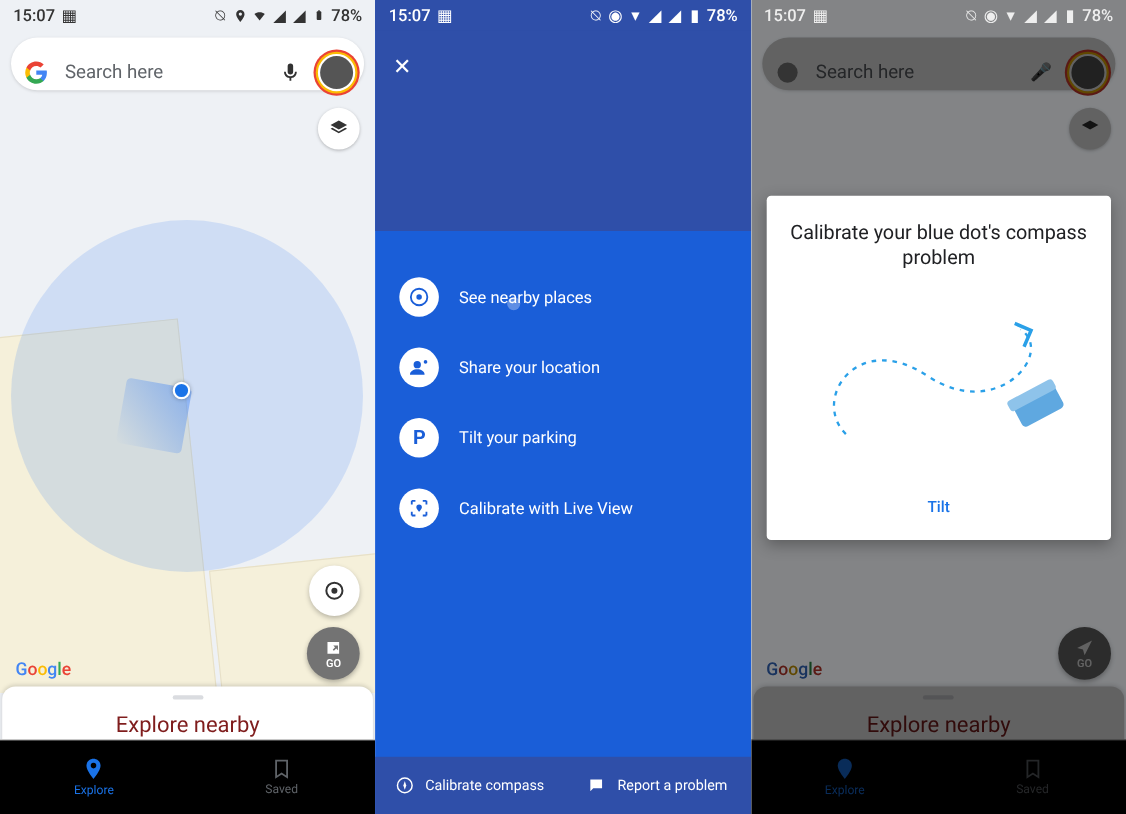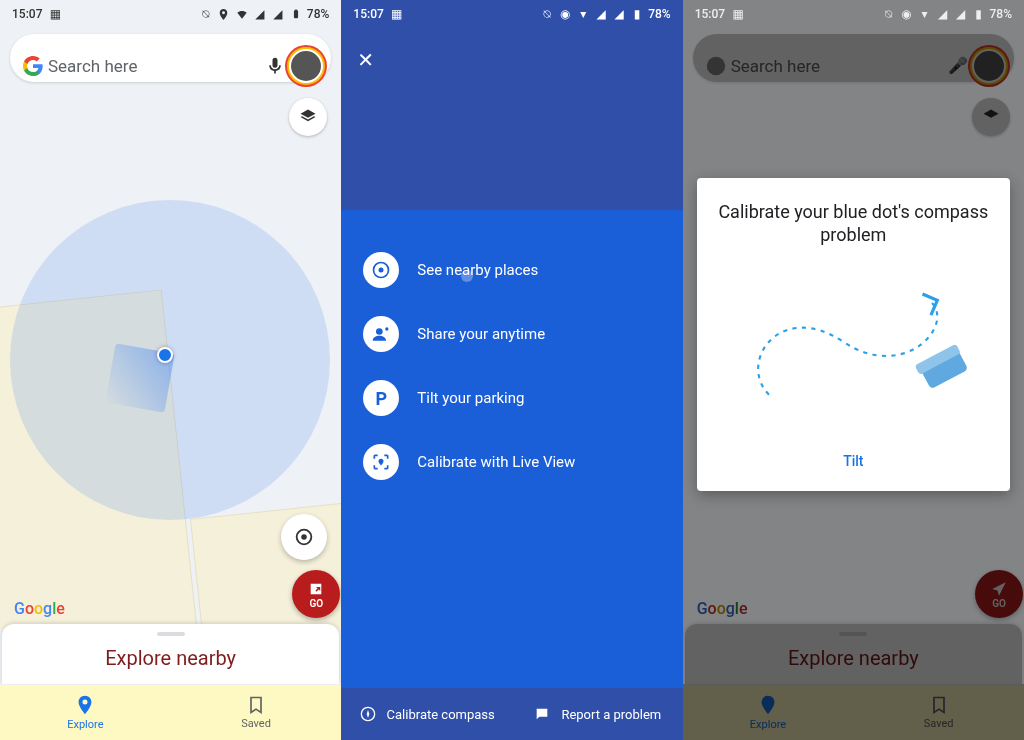--- a/index.html
+++ b/index.html
@@ -1,47 +1,47 @@
 <!DOCTYPE html>
 <html><head>
 <meta charset="utf-8">
 <style>
   * { box-sizing: border-box; margin: 0; padding: 0; font-family: Roboto, Arial, sans-serif; }
   body { display: flex; width: 1024px; height: 740px; overflow: hidden; }
   .panel { width: 341.333px; height: 740px; position: relative; overflow: hidden; }
   .panel:last-child { width: 341.334px; }
   
   
-  .status-bar { height: 28px; display: flex; align-items: center; padding: 0 12px; font-size: 12px; font-weight: 500; justify-content: space-between; }
+  .status-bar { height: 28px; display: flex; align-items: center; padding: 0 12px; font-size: 15px; font-weight: 500; justify-content: space-between; }
   .status-left { display: flex; align-items: center; gap: 6px; }
   .status-right { display: flex; align-items: center; gap: 4px; }
   .status-icon { width: 14px; height: 14px; display: inline-flex; align-items: center; justify-content: center; }
   
   
   .p1 { background: #eef1f5; }
   .p1 .status-bar { color: #333; }
-  .search-bar { margin: 6px 10px; height: 48px; background: #fff; border-radius: 24px; box-shadow: 0 1px 3px rgba(0,0,0,0.15); display: flex; align-items: center; padding: 16px 8px 0 12px; gap: 4px; }
+  .search-bar { margin: 6px 10px; height: 48px; background: #fff; border-radius: 24px; box-shadow: 0 1px 3px rgba(0,0,0,0.15); display: flex; align-items: center; padding: 16px 8px 0 12px; gap: 15px; }
   .google-g { width: 22px; height: 22px; }
   .search-placeholder { flex: 1; color: #5f6368; font-size: 17px; }
   .mic-icon { width: 20px; height: 20px; color: #333; }
   .avatar { width: 34px; height: 34px; border-radius: 50%; background: #555; border: 2px solid #fff; box-shadow: 0 0 0 2px #fbbc04, 0 0 0 4px #ea4335; position: relative; overflow: hidden; }
   .layers-btn { position: absolute; right: 14px; top: 98px; width: 38px; height: 38px; border-radius: 50%; background: #fff; box-shadow: 0 1px 3px rgba(0,0,0,0.25); display: flex; align-items: center; justify-content: center; }
   .map-canvas { position: absolute; top: 90px; left: 0; right: 0; bottom: 110px; overflow: hidden; }
   .accuracy-circle { position: absolute; width: 320px; height: 320px; border-radius: 50%; background: rgba(66,133,244,0.18); left: 10px; top: 110px; }
   .block { position: absolute; background: #f5f0da; border: 1px solid #e7e0c8; }
   .blue-dot { position: absolute; width: 16px; height: 16px; border-radius: 50%; background: #1a73e8; border: 2px solid #fff; left: 157px; top: 257px; box-shadow: 0 0 4px rgba(0,0,0,0.3); }
   .cone { position: absolute; width: 60px; height: 60px; left: 110px; top: 258px; background: linear-gradient(225deg, rgba(66,133,244,0.5), rgba(66,133,244,0)); transform: rotate(10deg); border-radius: 4px; }
   .locate-btn { position: absolute; right: 14px; bottom: 180px; width: 46px; height: 46px; border-radius: 50%; background: #fff; box-shadow: 0 2px 5px rgba(0,0,0,0.25); display: flex; align-items: center; justify-content: center; }
-  .go-btn { position: absolute; right: 1px; bottom: 122px; width: 48px; height: 48px; border-radius: 50%; background: #b91c1c; box-shadow: 0 2px 5px rgba(0,0,0,0.3); display: flex; flex-direction: column; align-items: center; justify-content: center; color: #fff; font-size: 10px; font-weight: 600; }
+  .go-btn { position: absolute; right: 14px; bottom: 122px; width: 48px; height: 48px; border-radius: 50%; background: #737373; box-shadow: 0 2px 5px rgba(0,0,0,0.3); display: flex; flex-direction: column; align-items: center; justify-content: center; color: #fff; font-size: 10px; font-weight: 600; }
   .google-logo { position: absolute; left: 14px; bottom: 122px; font-size: 16px; font-weight: 500; }
   .google-logo .gb { color: #4285f4; } .google-logo .gr { color: #ea4335; } .google-logo .gy { color: #fbbc04; } .google-logo .gg { color: #34a853; }
   .bottom-sheet { position: absolute; bottom: 56px; left: 2px; right: 2px; background: #fff; border-radius: 12px 12px 0 0; box-shadow: 0 -1px 4px rgba(0,0,0,0.15); padding: 8px 0 14px; text-align: center; }
   .sheet-handle { width: 28px; height: 4px; background: #dadce0; border-radius: 2px; margin: 0 auto 10px; }
   .sheet-title { font-size: 20px; color: #7f1d1d; }
-  .nav-bar { position: absolute; bottom: 0; left: 0; right: 0; height: 56px; background: #fef9c3; display: flex; border-top: 1px solid #eee; }
+  .nav-bar { position: absolute; bottom: 0; left: 0; right: 0; height: 68px; background: #000000; display: flex; border-top: 1px solid #eee; }
   .nav-item { flex: 1; display: flex; flex-direction: column; align-items: center; justify-content: center; gap: 2px; font-size: 11px; color: #5f6368; }
   .nav-item.active { color: #1a73e8; }
   
   
   .p2 { background: #1a5ed8; color: #fff; }
   .p2 .status-bar { background: #2f4fa9; color: #fff; }
   .p2-top { height: 210px; background: #2f4fa9; position: relative; }
   .close-x { position: absolute; left: 16px; top: 48px; font-size: 20px; color: #fff; }
   .p2-list { padding: 28px 22px; }
   .p2-item { display: flex; align-items: center; gap: 18px; padding: 14px 0; }
@@ -192,21 +192,21 @@
       <span class="p2-label">See nearby places</span>
     </div>
     <div class="p2-item">
       <div class="p2-icon">
         <svg viewBox="0 0 24 24" width="20" height="20" fill="#1a5ed8">
             <circle cx="10" cy="9" r="4"></circle>
             <path d="M2 20c0-4 4-6 8-6s8 2 8 6H2z"></path>
             <circle cx="19" cy="6" r="2"></circle>
           </svg>
       </div>
-      <span class="p2-label">Share your anytime</span>
+      <span class="p2-label">Share your location</span>
     </div>
     <div class="p2-item">
       <div class="p2-icon">
         <span style="font-weight:700;font-size:18px">P</span>
       </div>
       <span class="p2-label">Tilt your parking</span>
     </div>
     <div class="p2-item">
       <div class="p2-icon">
         <svg viewBox="0 0 24 24" width="20" height="20" fill="#1a5ed8">

